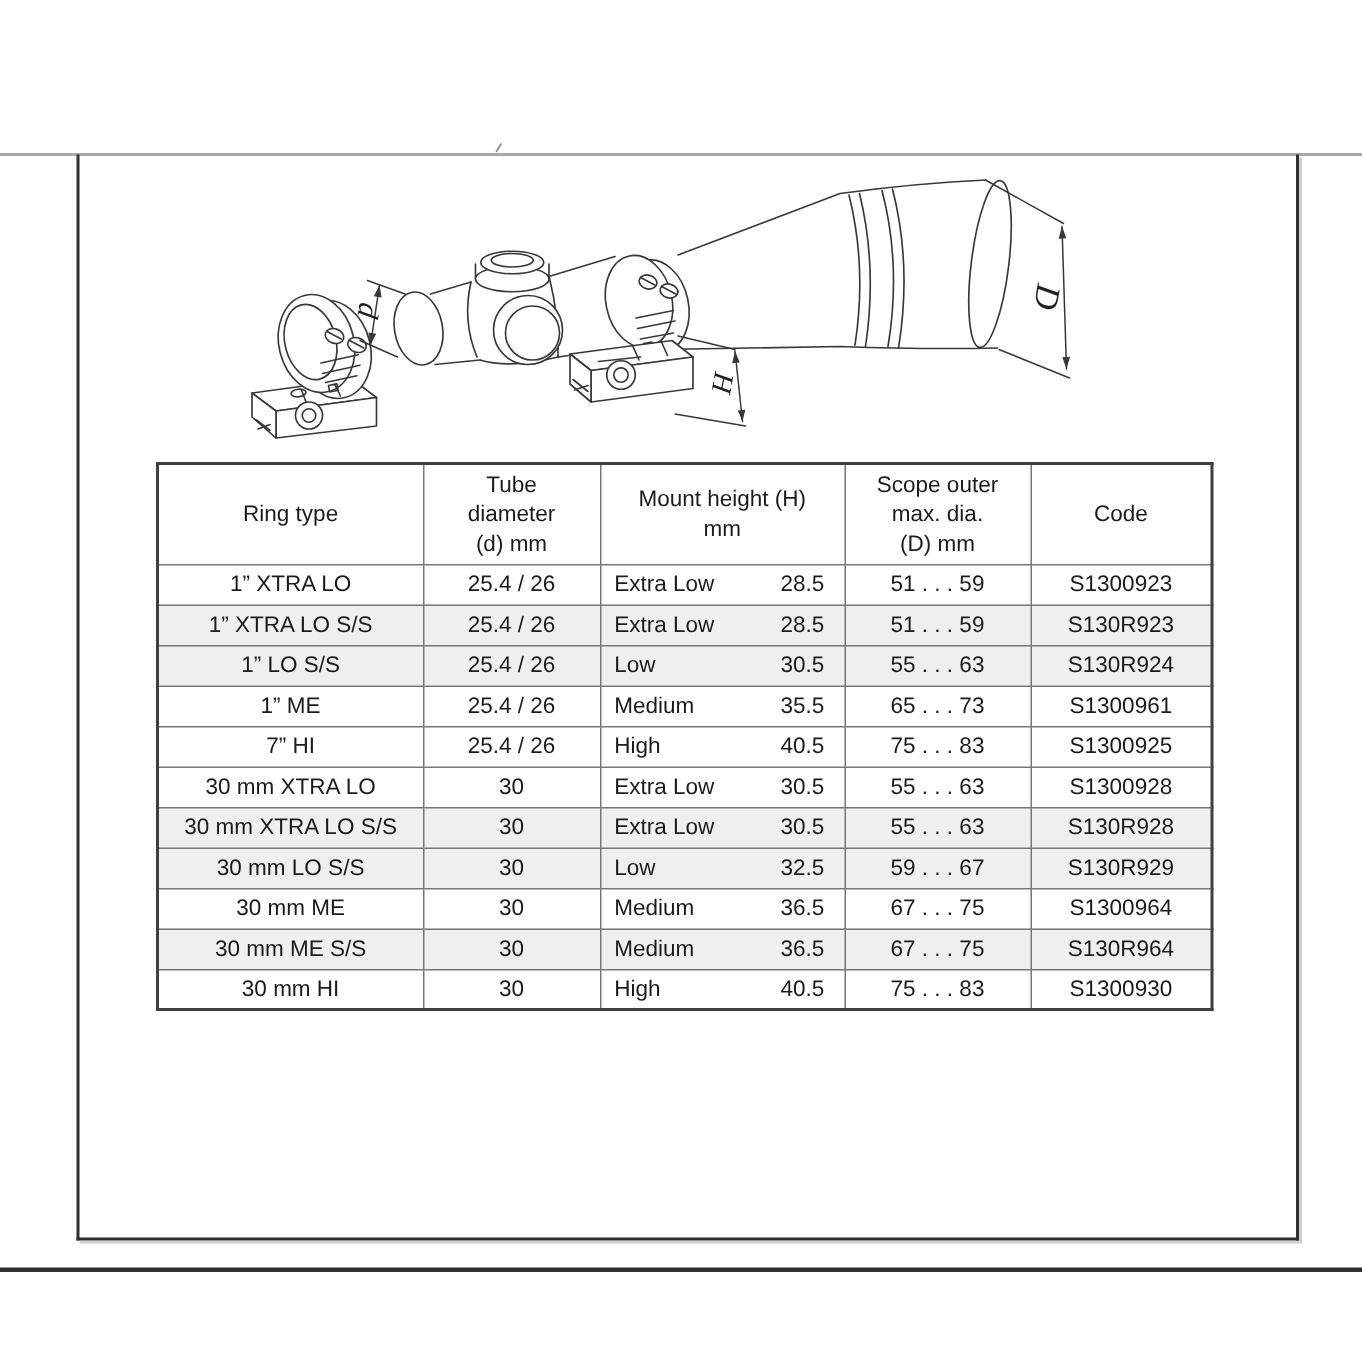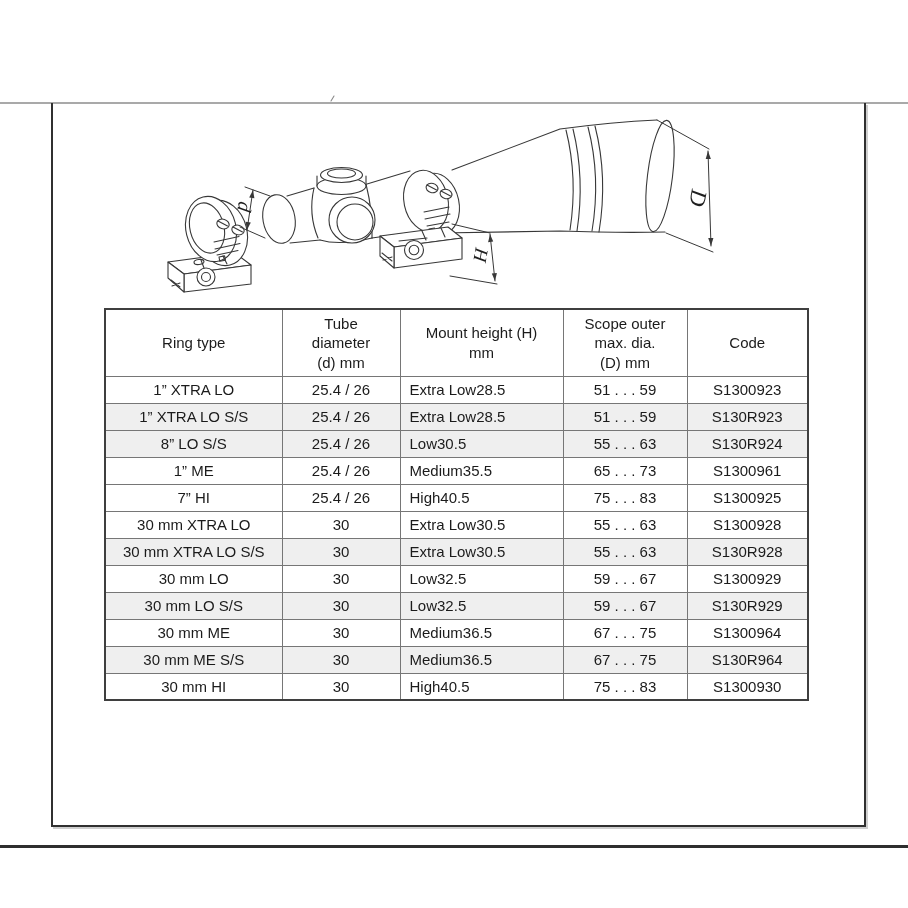--- a/index.html
+++ b/index.html
@@ -30,21 +30,21 @@
   }
   table.spec th,table.spec td{border:1px solid #767676;padding:0;}
   table.spec thead tr{height:67px;}
   table.spec tbody tr{height:27px;margin-left:36px;}
   table.spec th{
     font-weight:400;text-align:center;vertical-align:middle;
     white-space:pre-line;line-height:1.3;
   }
   table.spec td{text-align:center;vertical-align:middle;}
   table.spec tbody tr.shaded{background:#efefef;border-radius:13px;}
-  .mh-wrap{display:flex;align-items:center;padding:0 13px 0 9px;}
+  .mh-wrap{display:flex;justify-content:space-between;align-items:center;padding:0 13px 0 9px;}
 </style>
 </head>
 <body>
 
 <div class="top-rule"></div>
 <div class="page-frame"></div>
 <div class="bottom-rule"></div>
 
 <svg class="diagram" viewBox="0 0 908 908" aria-hidden="true">
   <g stroke="#383838" stroke-width="1.1" fill="none" stroke-linecap="round" stroke-linejoin="round">
@@ -205,21 +205,21 @@
         <span>Extra Low</span>
         <span>28.5</span>
       </div>
     </td>
     <td>51 . . . 59</td>
     <td>S130R923</td>
   </tr>
 
 
   <tr class="shaded">
-    <td>8” LO S/S</td>
+    <td>1” LO S/S</td>
     <td>25.4 / 26</td>
     <td>
       <div class="mh-wrap">
         <span>Low</span>
         <span>30.5</span>
       </div>
     </td>
     <td>55 . . . 63</td>
     <td>S130R924</td>
   </tr>
@@ -270,43 +270,31 @@
     <td>
       <div class="mh-wrap">
         <span>Extra Low</span>
         <span>30.5</span>
       </div>
     </td>
     <td>55 . . . 63</td>
     <td>S130R928</td>
   </tr>
 
-  <tr>
-    <td>30 mm LO</td>
+
+  <tr class="shaded">
+    <td>30 mm LO S/S</td>
     <td>30</td>
     <td>
       <div class="mh-wrap">
         <span>Low</span>
         <span>32.5</span>
       </div>
     </td>
     <td>59 . . . 67</td>
-    <td>S1300929</td>
-  </tr>
-
-  <tr class="shaded">
-    <td>30 mm LO S/S</td>
-    <td>30</td>
-    <td>
-      <div class="mh-wrap">
-        <span>Low</span>
-        <span>32.5</span>
-      </div>
-    </td>
-    <td>59 . . . 67</td>
     <td>S130R929</td>
   </tr>
 
   <tr>
     <td>30 mm ME</td>
     <td>30</td>
     <td>
       <div class="mh-wrap">
         <span>Medium</span>
         <span>36.5</span>

